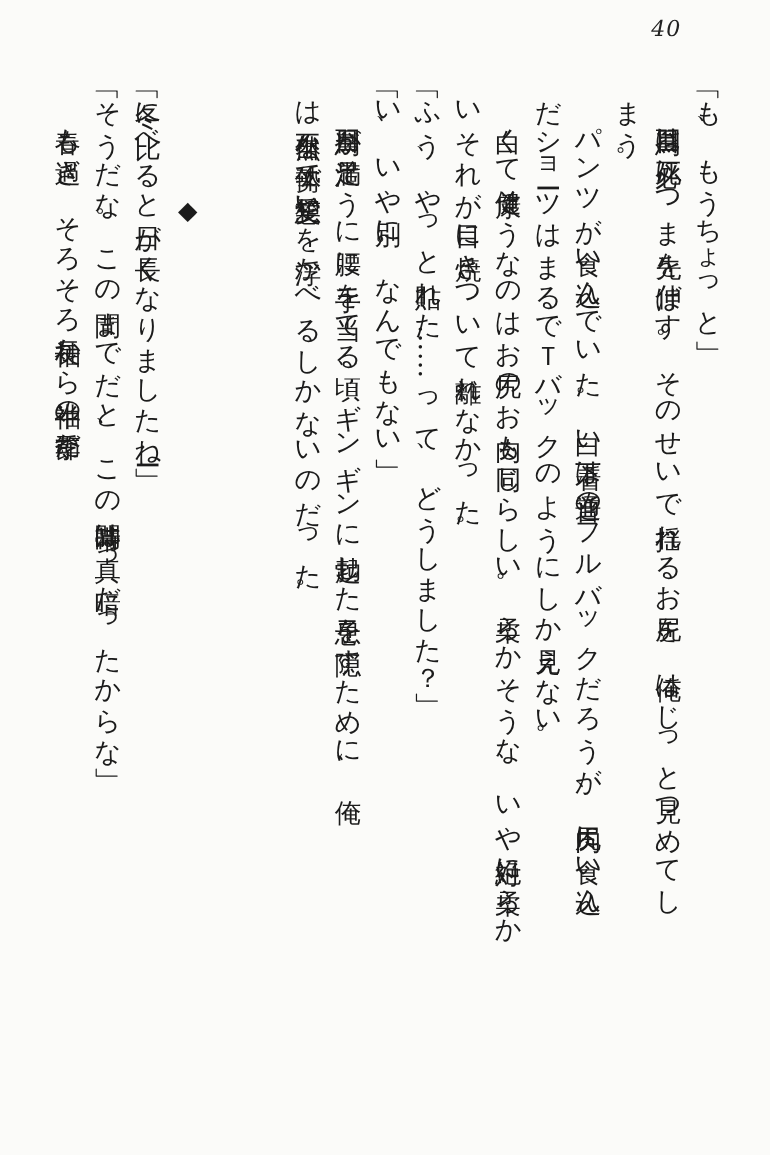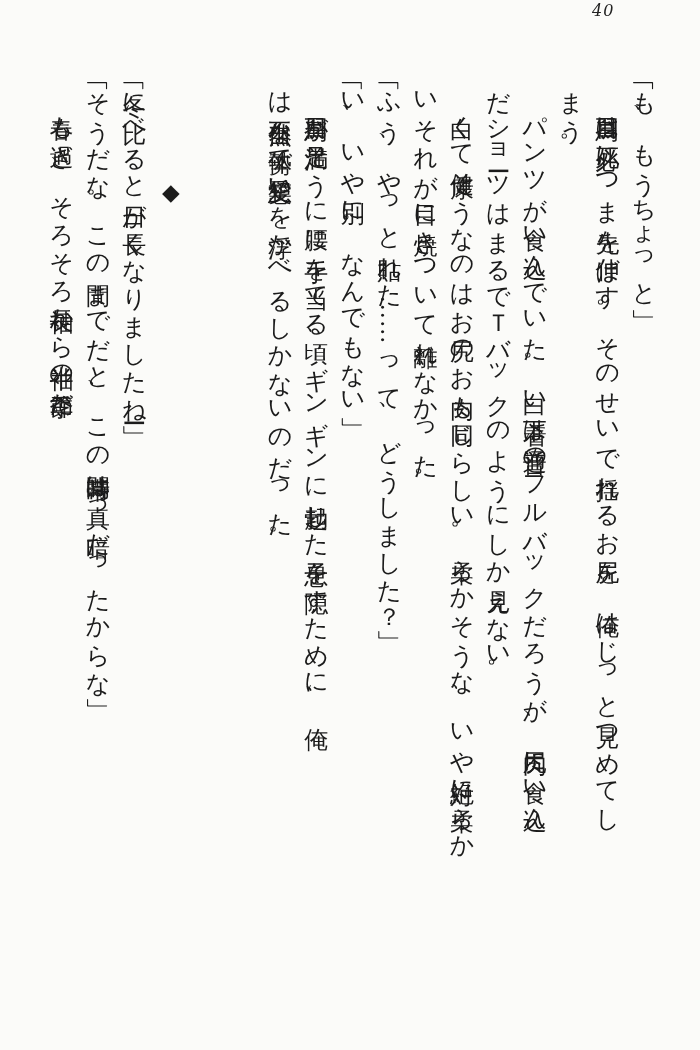--- a/index.html
+++ b/index.html
@@ -13,23 +13,23 @@
     position: relative;
     width: 700px;
     height: 1050px;
     background: #fbfbf9;
     overflow: hidden;
     font-family: "DejaVu Serif", "Liberation Serif", serif;
     color: #1b1b1b;
   }
   .page-number {
     position: absolute;
-    top: 1px;
+    top: 14px;
     left: 592px;
-    font-size: 16px;
+    font-size: 20px;
     font-style: italic;
     color: #222222;
     letter-spacing: 1px;
   }
   .text-block {
     position: absolute;
     top: 75px;
     right: 38px;
     height: 930px;
     writing-mode: vertical-rl;

